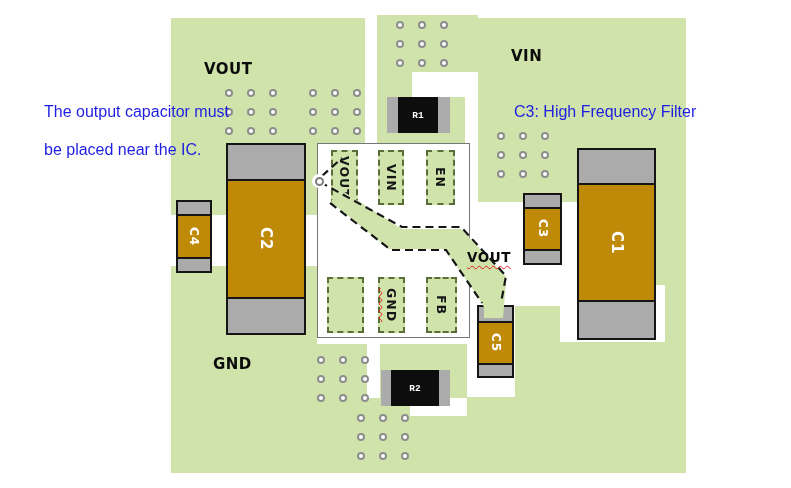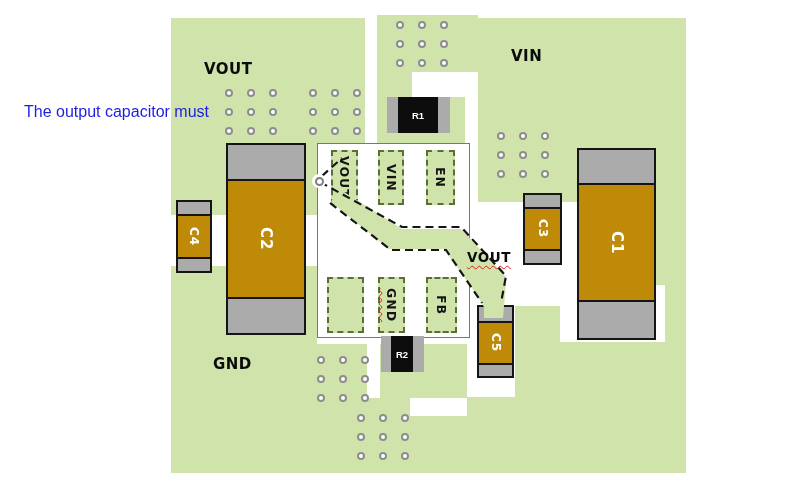--- a/index.html
+++ b/index.html
@@ -28,38 +28,38 @@
   .cap .cbody{flex:1; background:var(--orange); border-top:2px solid #151515;
               border-bottom:2px solid #151515; position:relative;
               display:flex; align-items:center; justify-content:center;}
   .clabel{writing-mode:vertical-rl; color:#fff; font-family:"DejaVu Sans",sans-serif;
           font-weight:bold; font-size:15px; letter-spacing:1px;}
   .clabel.small{font-size:12px;}
 
   .res{position:absolute; display:flex; flex-direction:row; z-index:5;}
   .res .rpad{background:var(--gray); height:100%;}
   .res .rbody{flex:1; background:var(--rblack); display:flex; align-items:center; justify-content:center;}
-  .rlabel{color:#fff; font-family:Liberation Sans, sans-serif; font-weight:bold; font-size:9.5px;}
+  .rlabel{color:#fff; font-family:Liberation Mono, monospace; font-weight:bold; font-size:9.5px;}
 
   .via-grid{position:absolute; z-index:4;}
   .via{position:absolute; width:8px; height:8px; border-radius:50%;
        background:#fff; border:2.5px solid var(--viaring);}
   .via-single{position:absolute; left:312px; top:174px; width:14px; height:14px; border-radius:50%;
        background:#fff; z-index:7; display:flex; align-items:center; justify-content:center;}
   .via-single .ring{width:9px; height:9px; border-radius:50%; background:#fff;
        border:2.5px solid #7e7e7e;}
 
   .blabel{position:absolute; font-family:"DejaVu Sans",sans-serif; font-weight:bold;
           font-size:15px; color:#0b0b0b; letter-spacing:0.5px; z-index:8; white-space:nowrap;}
   .blabel.mid{font-size:13.5px;}
   .misspell{text-decoration:underline; text-decoration-style:wavy; text-decoration-color:#e02020;
             text-decoration-thickness:1px; text-underline-offset:3px;}
   .plabel.misspell{text-underline-offset:2px;}
 
-  .note{position:absolute; font-size:16px; color:var(--blue); z-index:8; white-space:nowrap;}
+  .note{position:absolute; font-size:16px; color:var(--blue); z-index:8; white-space:nowrap;margin-left:20px;}
 </style>
 </head>
 <body>
 
 <div class="canvas">
 
   <div class="pour" style="left:171px; top:18px; width:194px; height:197px;"></div>
   <div class="pour" style="left:377px; top:15px; width:101px; height:57px;"></div>
   <div class="pour" style="left:377px; top:72px; width:35px; height:25px;"></div>
   <div class="pour" style="left:377px; top:97px; width:88px; height:48px;"></div>
@@ -213,28 +213,30 @@
   </div>
 
   <div class="res" style="left:387px; top:97px; width:63px; height:36px;">
     <div class="rpad" style="width:11px;"></div>
     <div class="rbody">
       <span class="rlabel">R1</span>
     </div>
     <div class="rpad" style="width:12px;"></div>
   </div>
 
-  <div class="res" style="left:381px; top:336px; width:43px; height:36px;">
+  <div class="res" style="left:381px; top:370px; width:69px; height:36px;">
     <div class="rpad" style="width:10px;"></div>
     <div class="rbody">
       <span class="rlabel">R2</span>
     </div>
     <div class="rpad" style="width:11px;"></div>
   </div>
 
   <div class="blabel" style="left:204px; top:60px;">VOUT</div>
   <div class="blabel" style="left:511px; top:47px;">VIN</div>
   <div class="blabel" style="left:213px; top:355px;">GND</div>
   <div class="blabel mid misspell" style="left:467px; top:249px;">VOUT</div>
 
   <div class="note" style="left:24px; top:103px;">The output capacitor must</div>
+  <div class="note" style="left:24px; top:141px;">be placed near the IC.</div>
+  <div class="note" style="left:494px; top:103px;">C3: High Frequency Filter</div>
 
 </div>
 
 </body></html>

